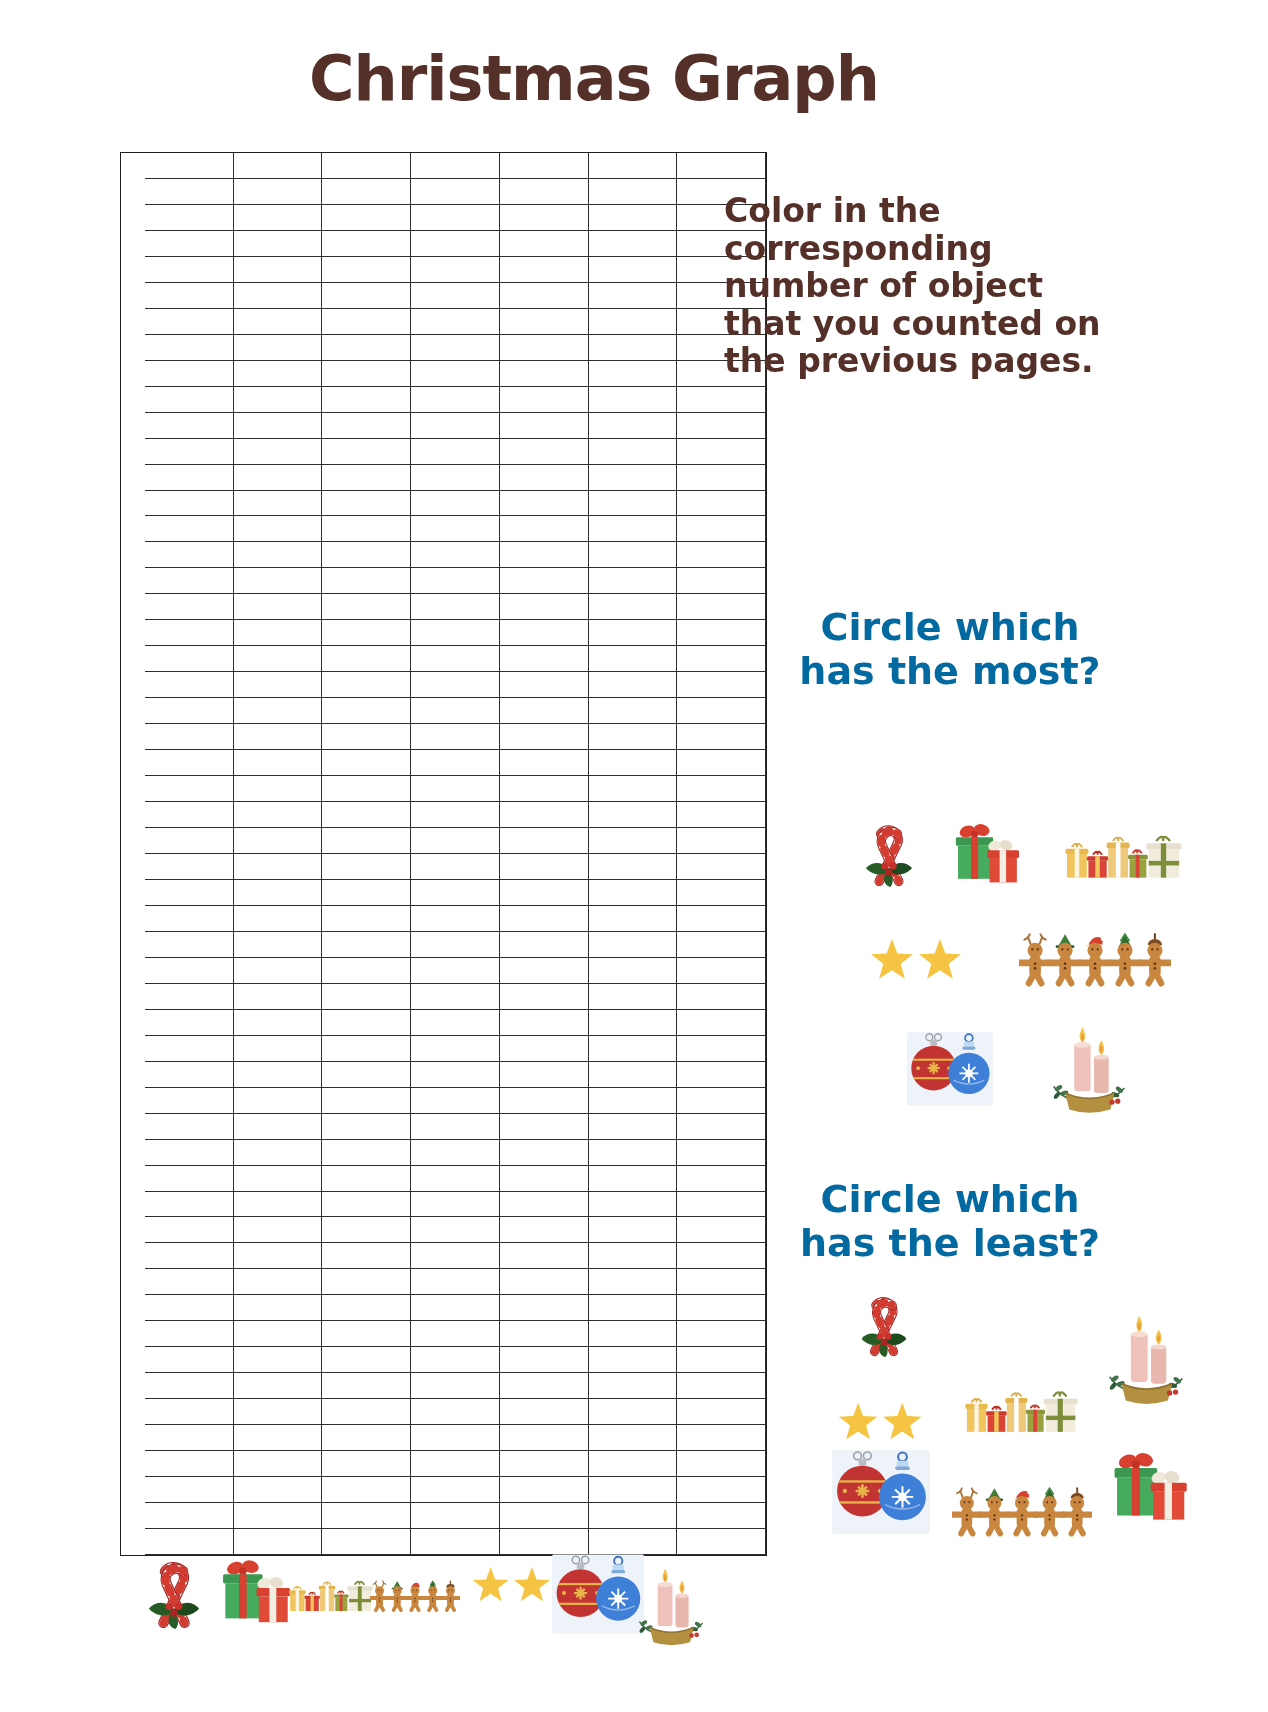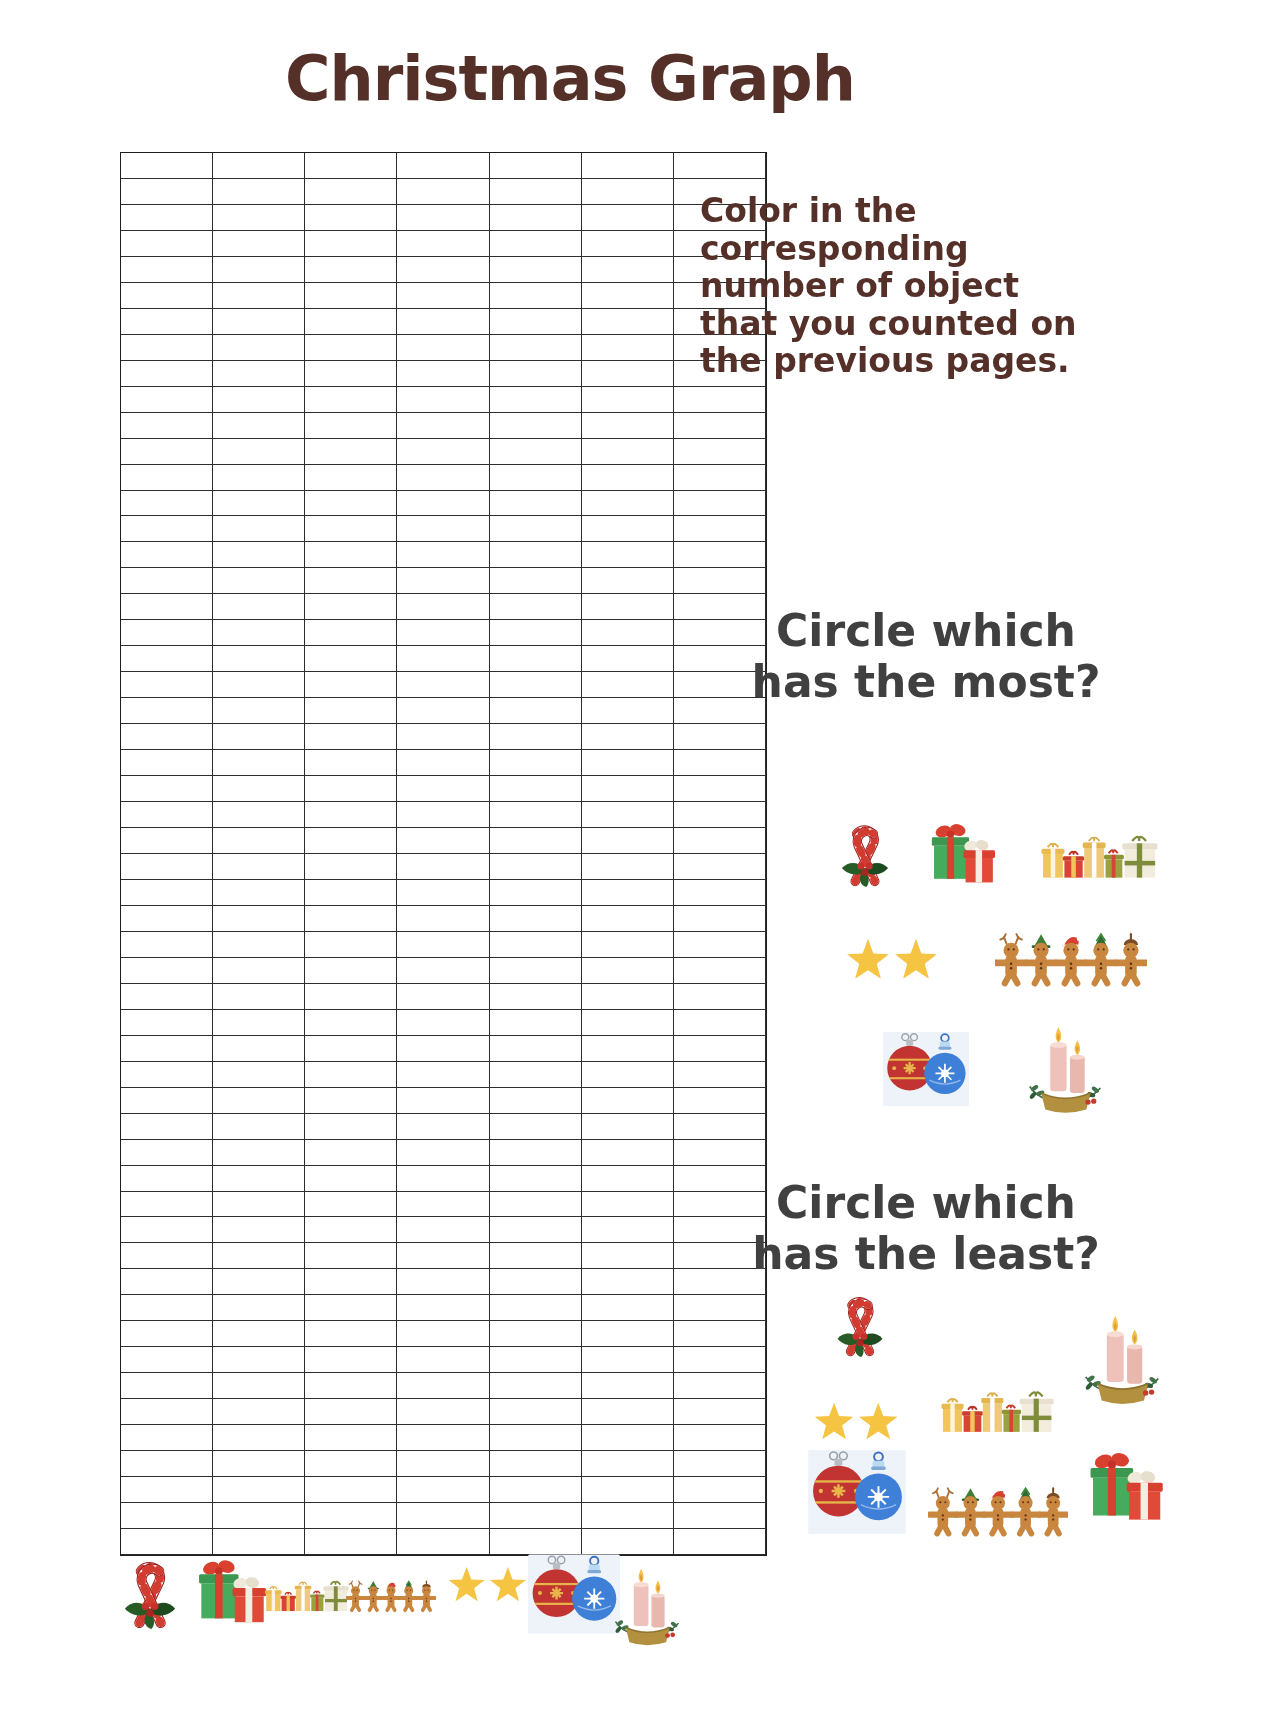--- a/index.html
+++ b/index.html
@@ -1,27 +1,27 @@
 <!DOCTYPE html>
 <html><head>
 <meta charset="utf-8">
 <style>
   html,body{margin:0;padding:0;background:#ffffff;}
   .page{position:relative;width:1268px;height:1712px;background:#ffffff;overflow:hidden;
         font-family:"DejaVu Sans","Liberation Sans",sans-serif;}
-  .abs{position:absolute;}
+  .abs{position:absolute;padding-left:24px;}
   .page-title{left:0;top:42px;width:1140px;text-align:center;
               font-size:62px;font-weight:bold;letter-spacing:-1px;color:#543029;}
   .graph-grid{left:120px;top:152px;width:647px;height:1404px;
               display:grid;border:1.5px solid #1f1f1f;box-sizing:border-box;background:#fff;}
   .grid-cell{border-right:1px solid #2e2e2e;border-bottom:1px solid #2e2e2e;}
   .instruction{left:700px;top:192px;width:452px;text-align:left;white-space:pre-line;
                font-size:33px;line-height:1.14;font-weight:bold;color:#543029;}
   .section-heading{left:700px;width:452px;text-align:center;white-space:pre-line;
-                   font-size:44px;line-height:1.15;font-weight:bold;color:#404040;}
+                   font-size:38px;line-height:1.15;font-weight:bold;color:#0369a1;}
   .icon-slot svg{width:100%;height:100%;display:block;}
   .hidden-defs{position:absolute;width:0;height:0;overflow:hidden;}
 </style>
 </head>
 <body>
 
 <svg class="hidden-defs" aria-hidden="true">
   <defs>
 
     <symbol id="sym-candy-canes" viewBox="0 0 100 100">

